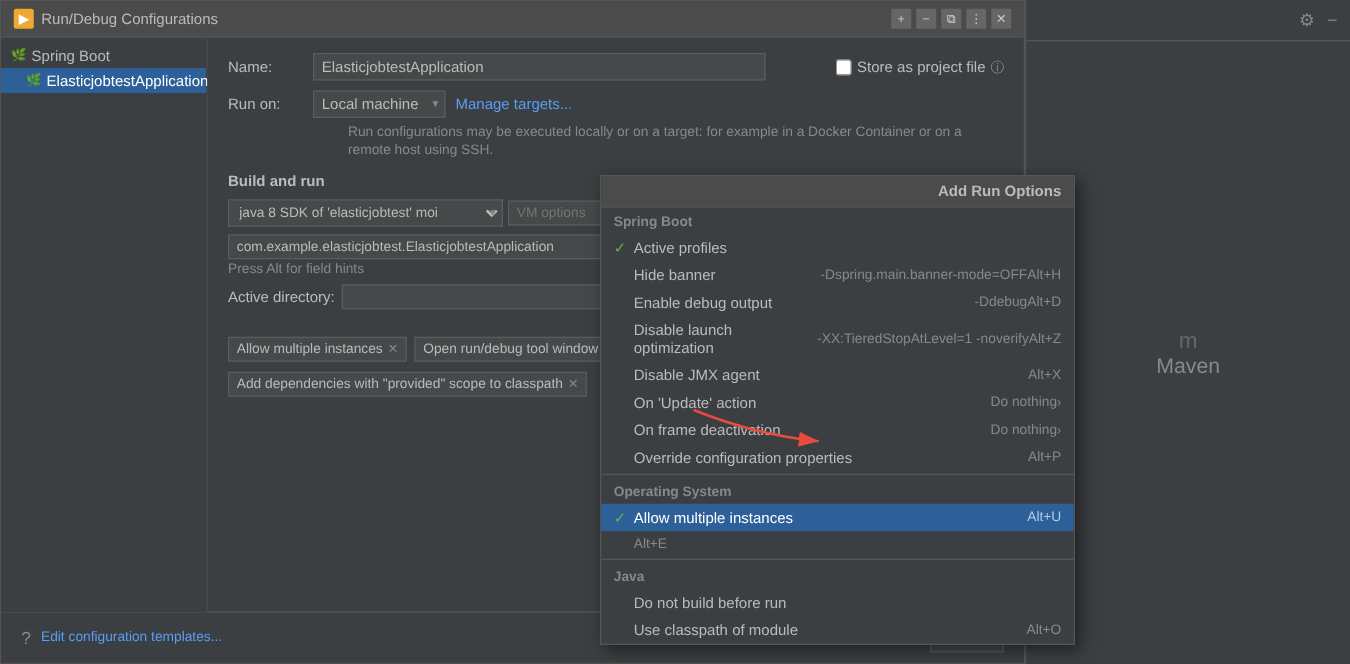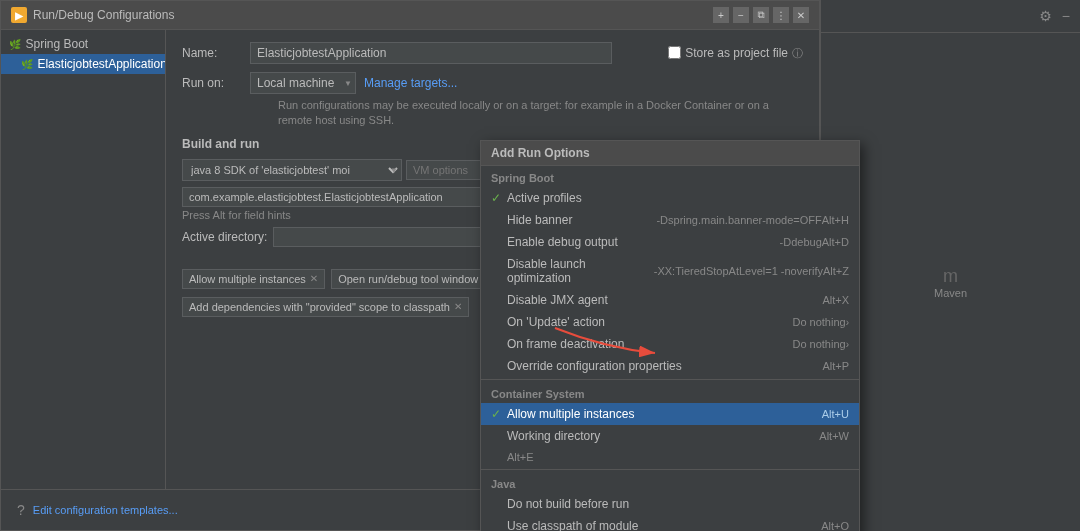--- a/index.html
+++ b/index.html
@@ -339,20 +339,21 @@
       z-index: 100;
     }
 
     .dropdown-menu-header {
       background: #4b4b4b;
       padding: 5px 10px;
       color: #bbbbbb;
       font-size: 12px;
       font-weight: bold;
       border-bottom: 1px solid #555;
+      text-align: right;
     }
 
     .dropdown-section-label {
       padding: 6px 10px 3px 10px;
       color: #888;
       font-size: 11px;
       font-weight: bold;
     }
 
     .dropdown-item {
@@ -485,21 +486,21 @@
         <span>ElasticjobtestApplication</span>
       </div>
     </div>
 
     <div class="main-content">
 
       
       <div class="form-row">
         <span class="form-label">Name:</span>
         <input type="text" class="form-input" value="ElasticjobtestApplication" style="">
-        <div style="display:flex; align-items:flex-start; gap:4px;margin-left:48px;">
+        <div style="display:flex; align-items:center; gap:4px;margin-left:48px;">
           <input type="checkbox" style="">
           <span>Store as project file</span>
           <span style="color:#888; font-size:11px;">ⓘ</span>
         </div>
       </div>
 
       
       <div class="run-on-row">
         <span class="form-label">Run on:</span>
         <div class="dropdown-wrapper">
@@ -640,31 +641,26 @@
     <span class="arrow">›</span>
   </div>
   <div class="dropdown-item">
     <span class="check-mark"></span>
     <span class="item-label">Override configuration properties</span>
     <span class="shortcut">Alt+P</span>
   </div>
 
   <div class="dropdown-separator"></div>
 
-  <div class="dropdown-section-label">Container System</div>
+  <div class="dropdown-section-label">Operating System</div>
 
   <div class="dropdown-item selected">
     <span class="check-mark">✓</span>
     <span class="item-label">Allow multiple instances</span>
     <span class="shortcut">Alt+U</span>
-  </div>
-  <div class="dropdown-item">
-    <span class="check-mark"></span>
-    <span class="item-label">Working directory</span>
-    <span class="shortcut">Alt+W</span>
   </div>
   <div class="dropdown-item">
     <span class="check-mark"></span>
     <span class="shortcut">Alt+E</span>
   </div>
 
   <div class="dropdown-separator"></div>
 
   <div class="dropdown-section-label">Java</div>
 
@@ -690,16 +686,16 @@
 </svg>
 
 <div class="right-panel" style="position:absolute; top:0; right:0; width:260px; height:531px; background:#3c3f41; border-left:1px solid #555;">
   <div class="right-panel-header">
     <button class="gear-btn">⚙</button>
     <button class="minus-btn">−</button>
   </div>
   <div class="right-panel-content">
     <div style="text-align:center;">
       <div style="font-size:18px; color:#666;">m</div>
-      <div style="color:#888; font-size:11px;">Maven</div>
+      <div style="color:#888; font-size:17px;">Maven</div>
     </div>
   </div>
 </div>
 
 </body></html>

